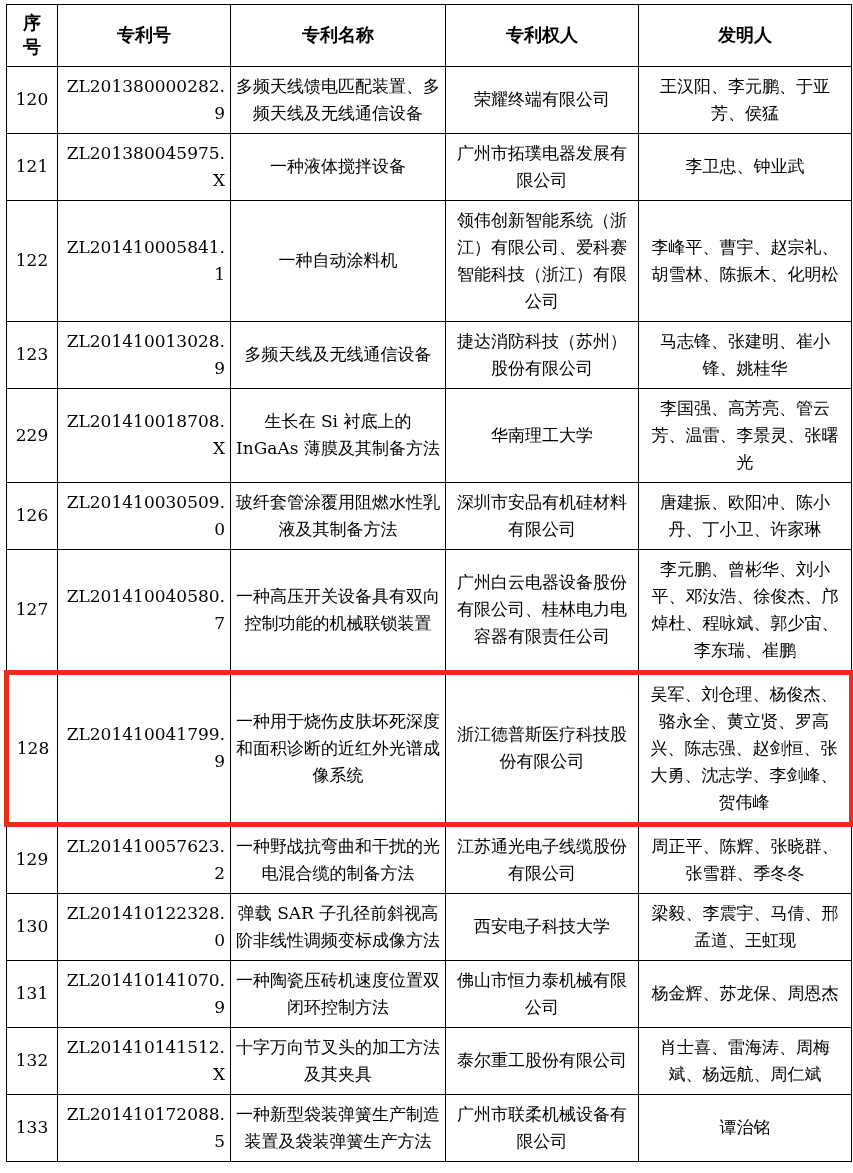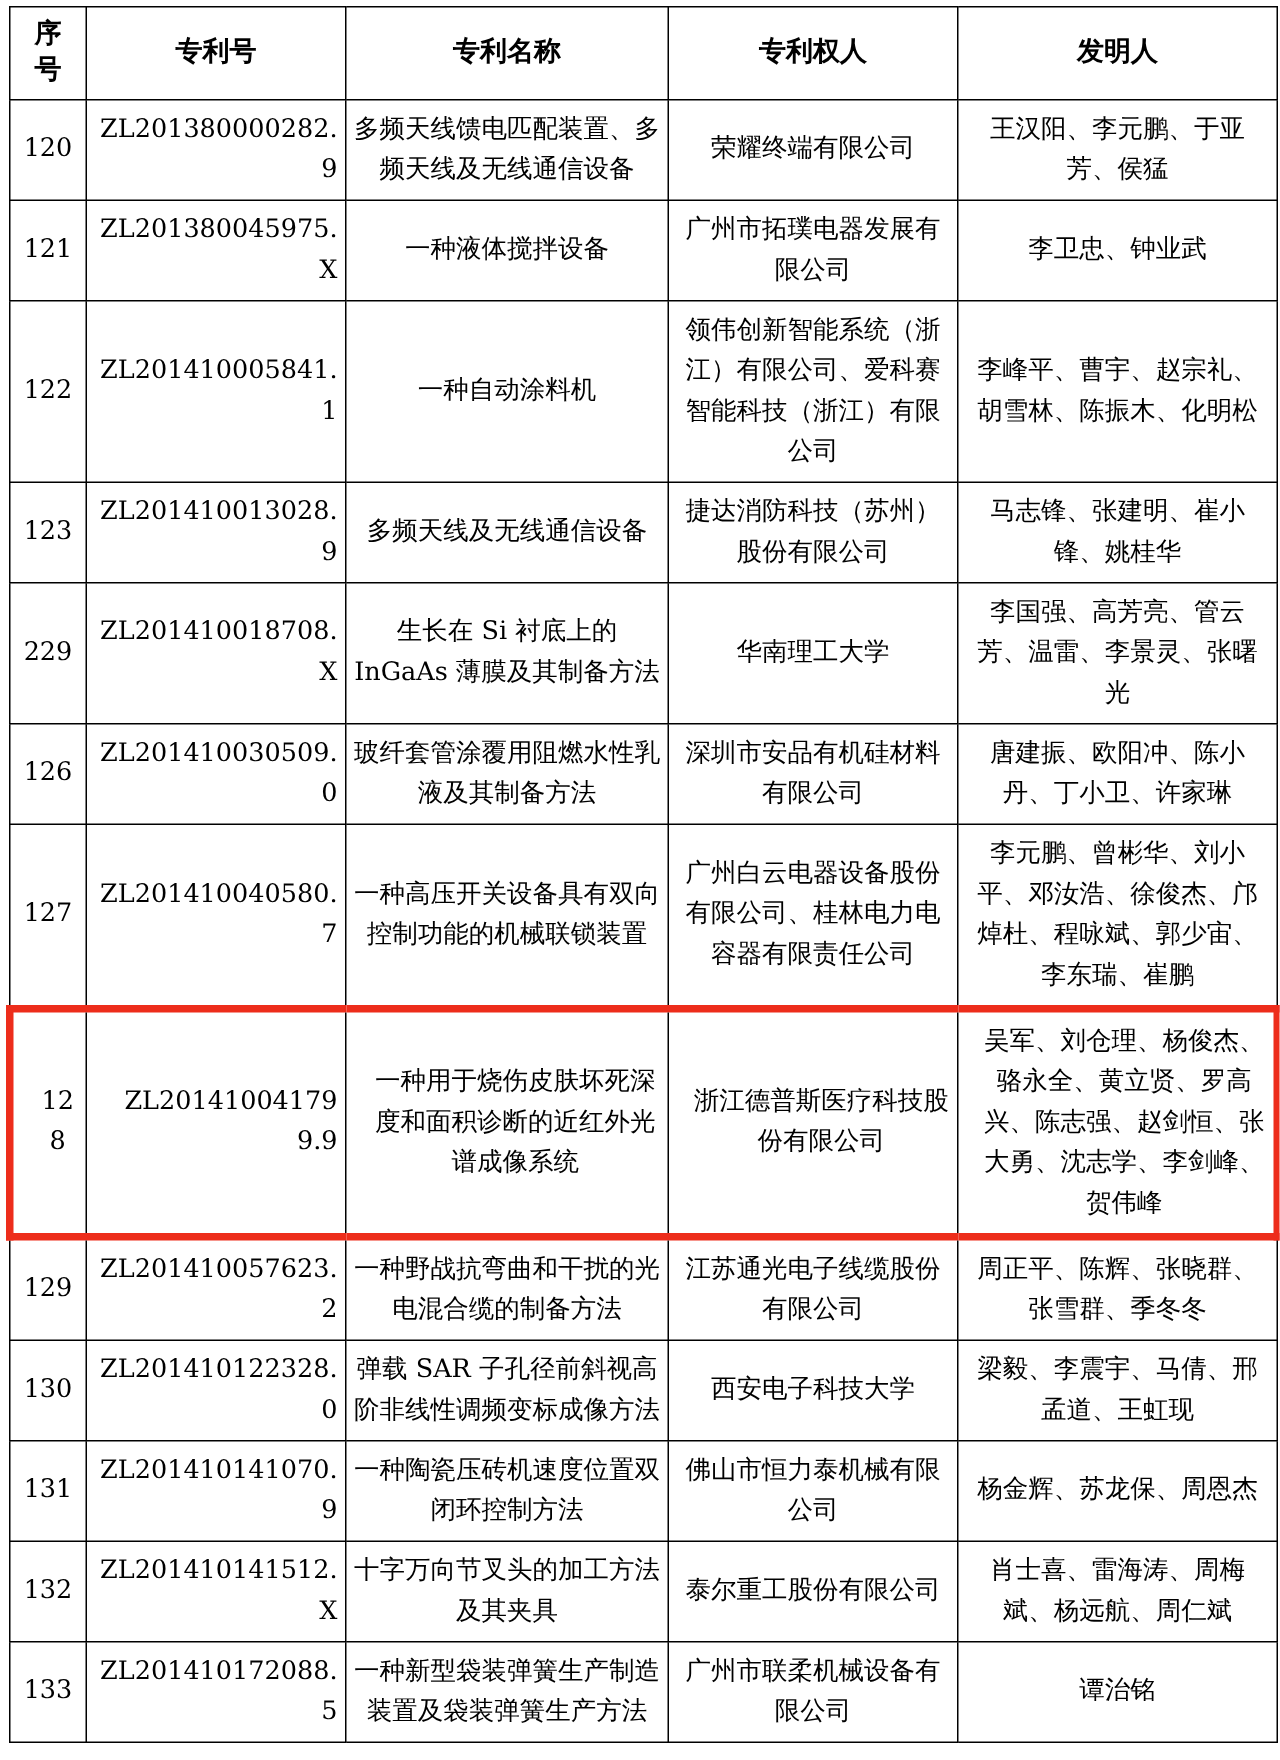--- a/index.html
+++ b/index.html
@@ -41,21 +41,20 @@
     padding: 6px 5px;
   }
   .patent-table td.cell-patent-number {
     font-size: 17px;
     letter-spacing: 0px;
     text-align: right;
   }
   tr.highlighted td {
     border-top: 5px solid var(--highlight-color);
     border-bottom: 5px solid var(--highlight-color);
-    padding-left: 16px;
   }
   tr.highlighted td:first-child {
     border-left: 5px solid var(--highlight-color);
     text-align: center;
   }
   tr.highlighted td:last-child {
     border-right: 5px solid var(--highlight-color);
   }
 </style>
 </head>

